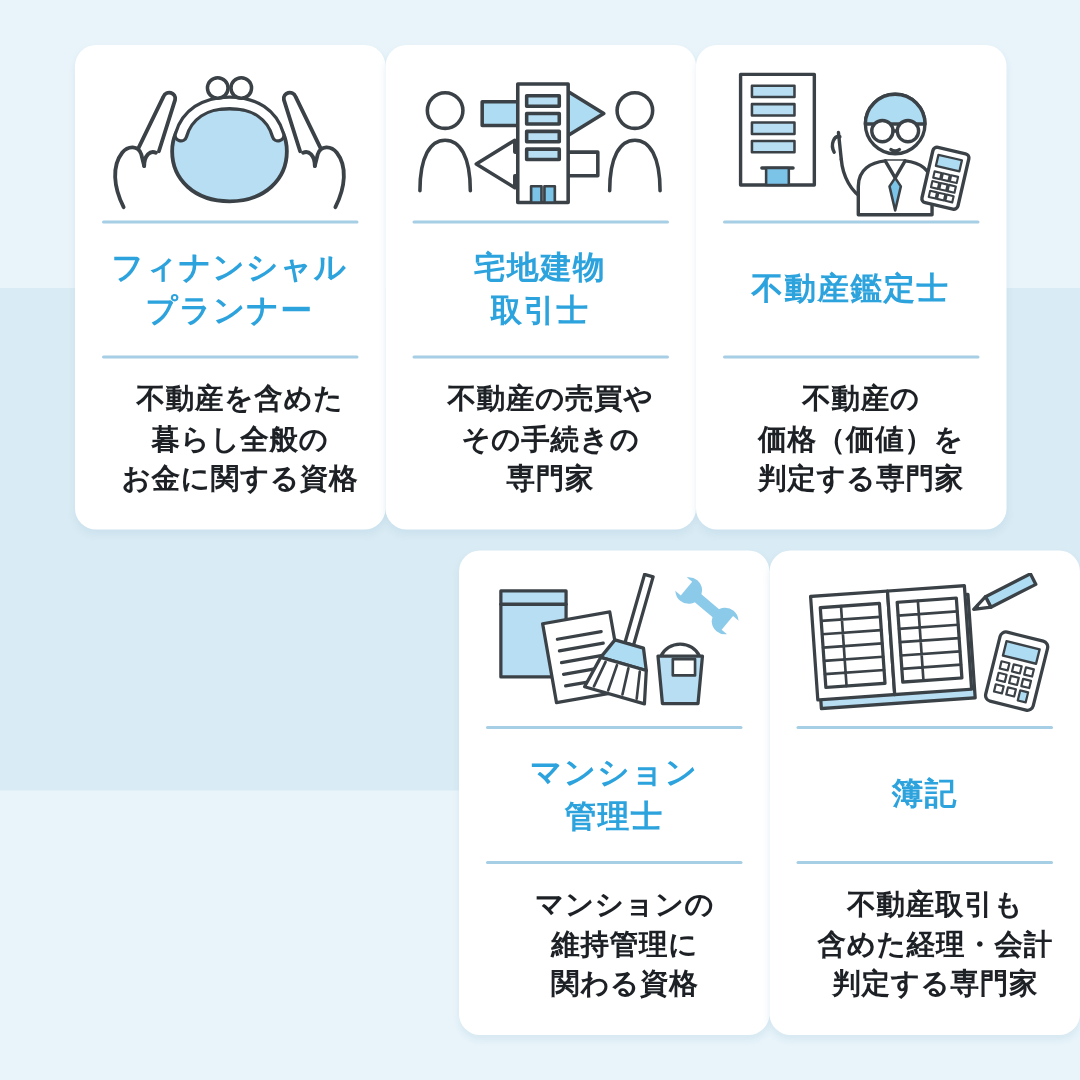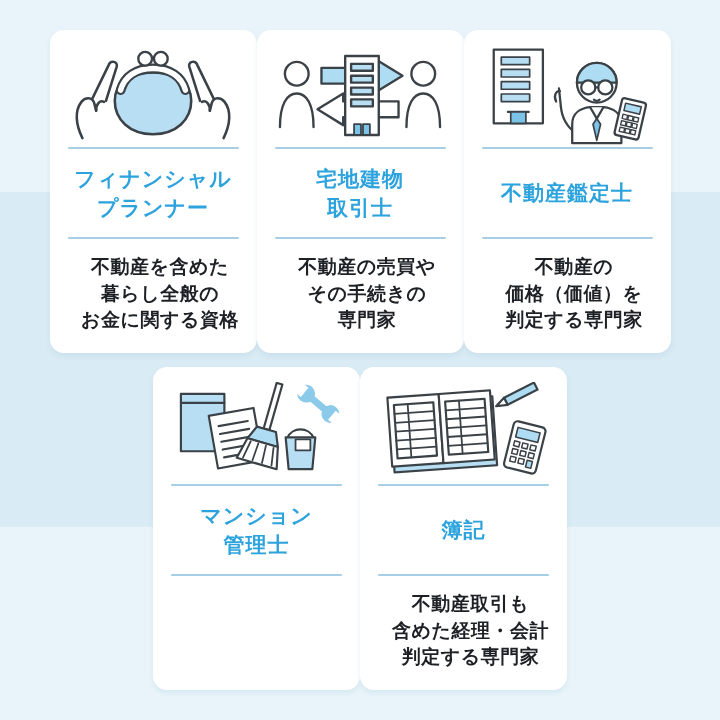--- a/index.html
+++ b/index.html
@@ -5,21 +5,21 @@
   html,body{margin:0;padding:0;}
   body{
     width:720px;height:720px;position:relative;overflow:hidden;
     background:#e9f4fa;
     font-family:"Liberation Sans","DejaVu Sans",sans-serif;
   }
   .bg-band{position:absolute;left:0;top:192px;width:720px;height:335px;background:#d9ebf4;}
   .content{position:relative;z-index:1;}
   .card-row{display:flex;justify-content:center;}
   .row-top{padding-top:30px;}
-  .row-bottom{margin-top:14px;}
+  .row-bottom{margin-top:14px;justify-content:flex-end;}
   .card{
     width:207px;height:323px;background:#ffffff;border-radius:14px;
     display:flex;flex-direction:column;align-items:center;
     box-shadow:0 3px 5px rgba(150,190,215,0.22);
   }
   .icon-box{
     height:117px;width:100%;box-sizing:border-box;
     display:flex;align-items:center;justify-content:center;padding-top:10px;
   }
   .divider{width:171px;height:2px;background:#a6cee5;flex:none;border-radius:1px;}
@@ -202,20 +202,23 @@
               <rect x="120" y="16" width="9" height="12" fill="#ffffff"></rect>
               <rect x="165" y="16" width="9" height="12" fill="#ffffff"></rect>
             </g>
           </g>
         </svg>
       </div>
       <div class="divider"></div>
       <div class="title-box">マンション
 管理士</div>
       <div class="divider"></div>
+      <div class="desc-box">マンションの
+維持管理に
+関わる資格</div>
     </div>
 
     <div class="card">
       <div class="icon-box">
         <svg width="168" height="98" viewBox="0 0 170 99">
           <g fill="none" stroke="#3b4247" stroke-width="2.2" stroke-linecap="round" stroke-linejoin="round">
 
             <g transform="rotate(-4 62 50)">
               <rect x="12" y="18" width="104" height="70" fill="#b7def2"></rect>
               <rect x="10" y="12" width="52" height="70" fill="#ffffff"></rect>

